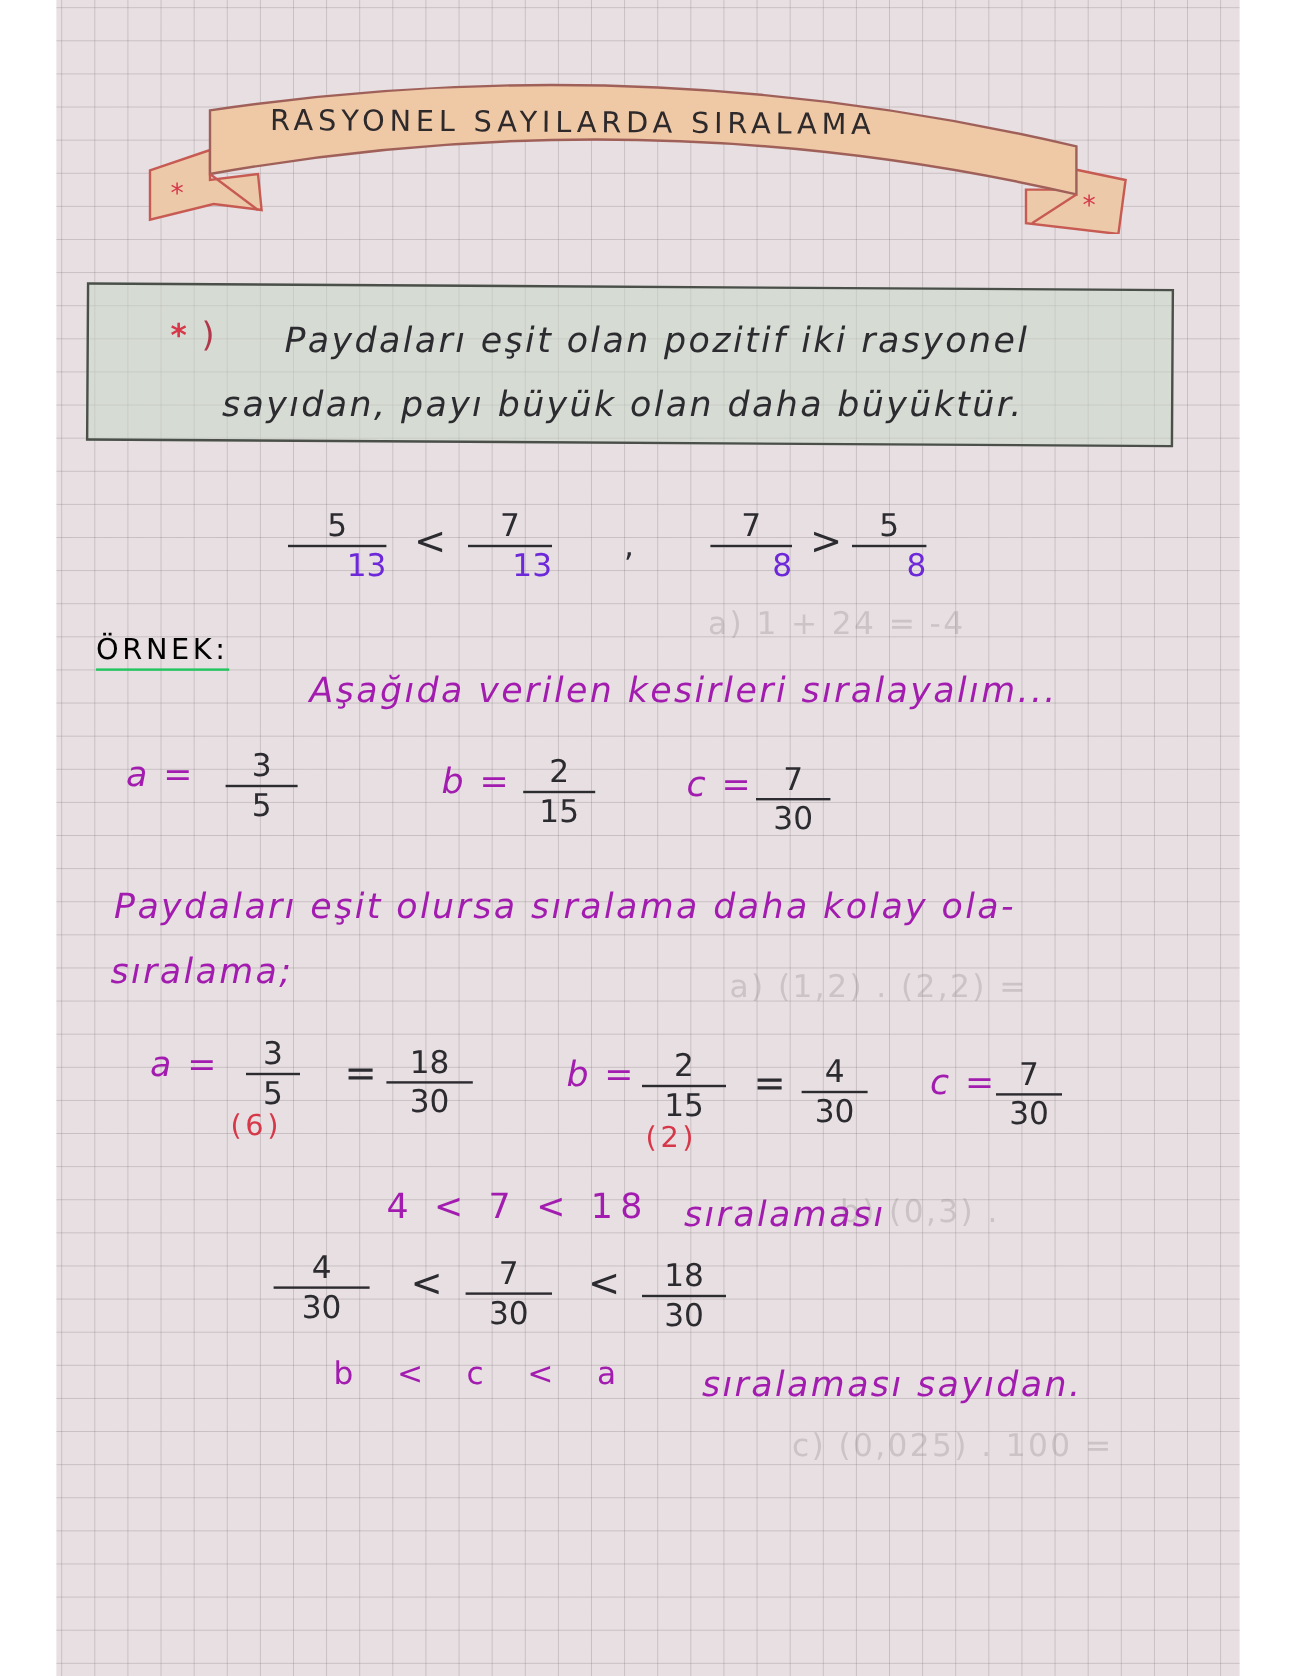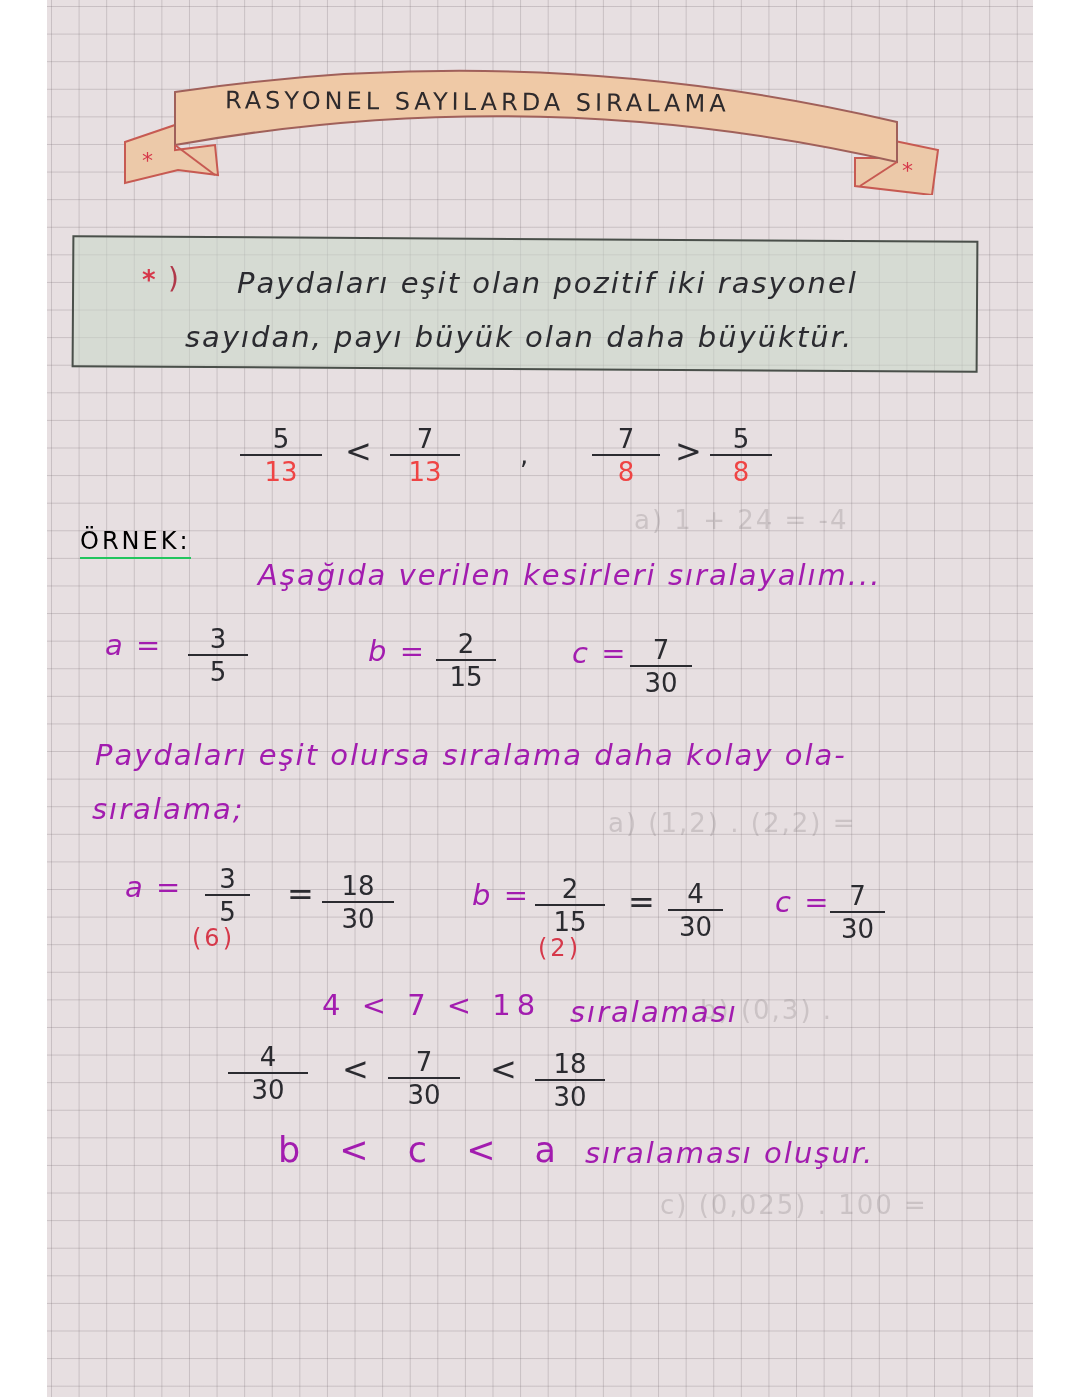--- a/index.html
+++ b/index.html
@@ -40,21 +40,21 @@
   .rule-line {
     position: absolute; font-size: 29px; font-style: italic; letter-spacing: 2px; color: #2b2b30;
     white-space: nowrap;
   }
 
   
   .frac { position: absolute; text-align: center; }
   .frac .num { display: block; font-size: 26px; line-height: 28px; color: #2b2b30; }
   .frac .bar { display: block; height: 0; border-top: 2.5px solid #2b2b30; margin: 1px 0; }
   .frac .den { display: block; font-size: 26px; line-height: 30px; color: #2b2b30; }
-  .frac .den.red { color: #ef4444; }
+  .frac .den.red { color: #6d28d9; text-align: right; }
   .op { position: absolute; font-size: 32px; color: #2b2b30; }
 
   .txt { position: absolute; font-size: 29px; font-style: italic; letter-spacing: 2px; color: #a21caf; white-space: nowrap; }
   .mult { position: absolute; font-size: 24px; color: #d6384a; letter-spacing: 3px; }
 
   .ornek {
     position: absolute; left: 80px; top: 527px; font-size: 24px; letter-spacing: 3px; color: #000000;
     border-bottom: 2px solid #22c55e; padding-bottom: 2px;
   }
   .ghost {
@@ -103,21 +103,21 @@
     <span class="bar"></span>
     <span class="den red">8</span>
 </div>
 <div class="op" style="left:675px; top:432px;">&gt;</div>
 <div class="frac" style="left:710px; top:425px; width:62px;">
   <span class="num">5</span>
     <span class="bar"></span>
     <span class="den red">8</span>
 </div>
 
-<div class="ghost" style="left:590px; top:505px;margin-left:44px;">a) 1 + 24 = -4</div>
+<div class="ghost" style="left:590px; top:505px;">a) 1 + 24 = -4</div>
 <div class="ghost" style="left:608px; top:808px;">a) (1,2) . (2,2) =</div>
 <div class="ghost" style="left:700px; top:995px;">b) (0,3) .</div>
 <div class="ghost" style="left:660px; top:1190px;">c) (0,025) . 100 =</div>
 
 <div class="ornek">ÖRNEK:</div>
 <div class="txt" style="left:258px; top:558px;">Aşağıda verilen kesirleri sıralayalım...</div>
 
 <div class="txt" style="left:105px; top:628px;">a =</div>
 <div class="frac" style="left:188px; top:625px; width:60px;">
   <span class="num">3</span>
@@ -189,14 +189,14 @@
     <span class="bar"></span>
     <span class="den">30</span>
 </div>
 <div class="op" style="left:490px; top:1050px;">&lt;</div>
 <div class="frac" style="left:535px; top:1050px; width:70px;">
   <span class="num">18</span>
     <span class="bar"></span>
     <span class="den">30</span>
 </div>
 
-<div class="txt" style="left:278px; top:1130px; font-style:normal; letter-spacing:14px; font-size:35px;">b &lt; c &lt; a</div>
-<div class="txt" style="left:585px; top:1136px;">sıralaması oluşur.</div>
+<div class="txt" style="left:278px; top:1130px; font-style:normal; letter-spacing:14px; font-size:26px;">b &lt; c &lt; a</div>
+<div class="txt" style="left:585px; top:1136px;">sıralaması sayıdan.</div>
 
 </body></html>

